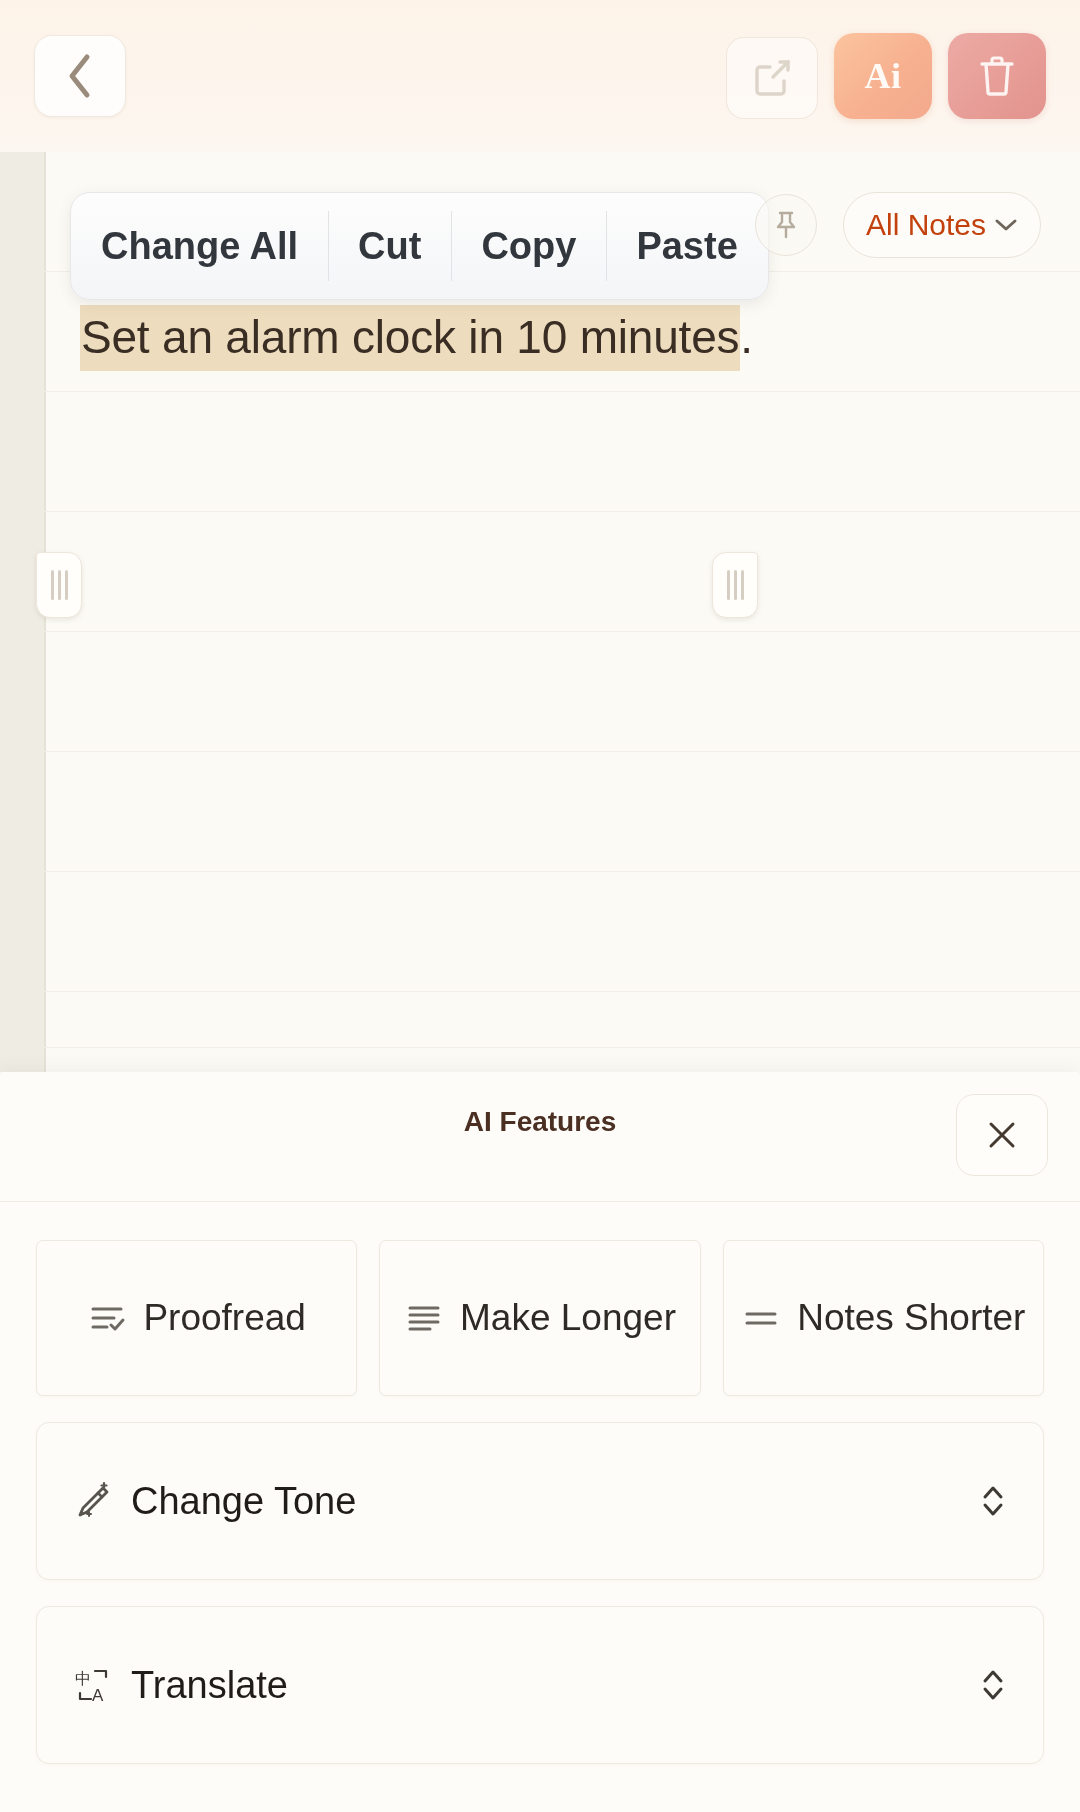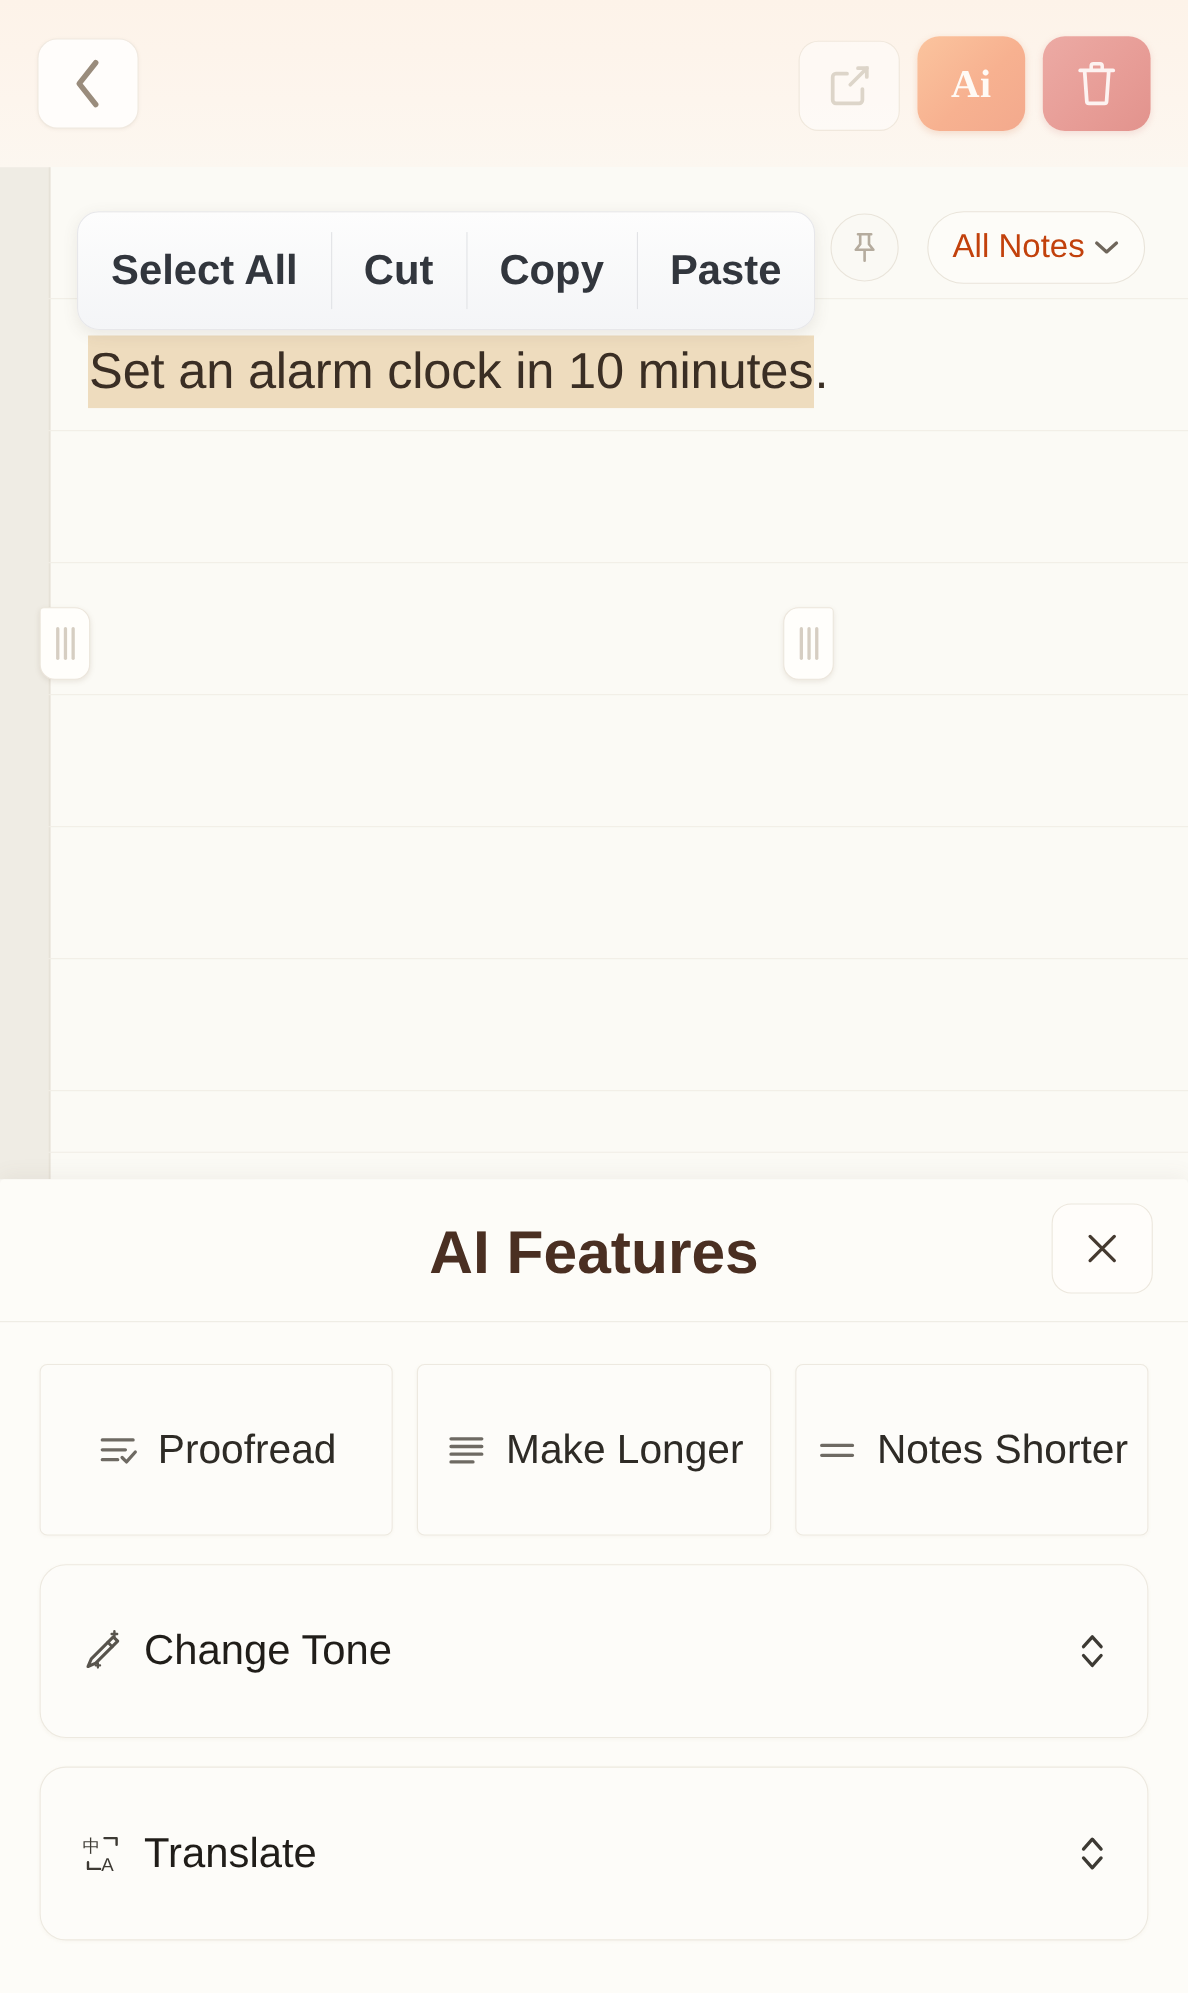--- a/index.html
+++ b/index.html
@@ -216,21 +216,21 @@
   }
   .ai-header {
     position: relative;
     height: 130px;
     border-bottom: 1px solid #eeebe3;
   }
   .ai-title {
     position: absolute;
     left: 0; right: 0; top: 34px;
     text-align: center;
-    font-size: 55px;
+    font-size: 28px;
     font-weight: 700;
     color: #4a2f22;
   }
   .close-btn {
     position: absolute;
     right: 32px; top: 22px;
     width: 92px; height: 82px;
     border-radius: 18px;
     background: #fffdfa;
     border: 1px solid #ece7dd;
@@ -258,21 +258,21 @@
     padding: 0 4px;
   }
   .chip .lbl {
     font-size: 37px;
     color: #2e2b26;
     white-space: nowrap;
   }
 
   .wide-row {
     height: 158px;
-    border-radius: 24px;
+    border-radius: 13px;
     background: #fdfcf9;
     border: 1px solid #ede9e0;
     box-shadow: 0 1px 3px rgba(150,130,105,0.05);
     display: flex;
     align-items: center;
     padding: 0 36px;
     margin-bottom: 26px;
   }
   .wide-row .lbl {
     font-size: 38px;
@@ -349,21 +349,21 @@
     <div class="handle handle-right">
       <span class="bars">
           <i></i>
           <i></i>
           <i></i>
         </span>
     </div>
 
     <div class="ctxmenu">
       <div class="ctx-item">
-        <span>Select All</span>
+        <span>Change All</span>
       </div>
       <div class="ctx-item">
         <span>Cut</span>
       </div>
       <div class="ctx-item">
         <span>Copy</span>
       </div>
       <div class="ctx-item">
         <span>Paste</span>
       </div>

